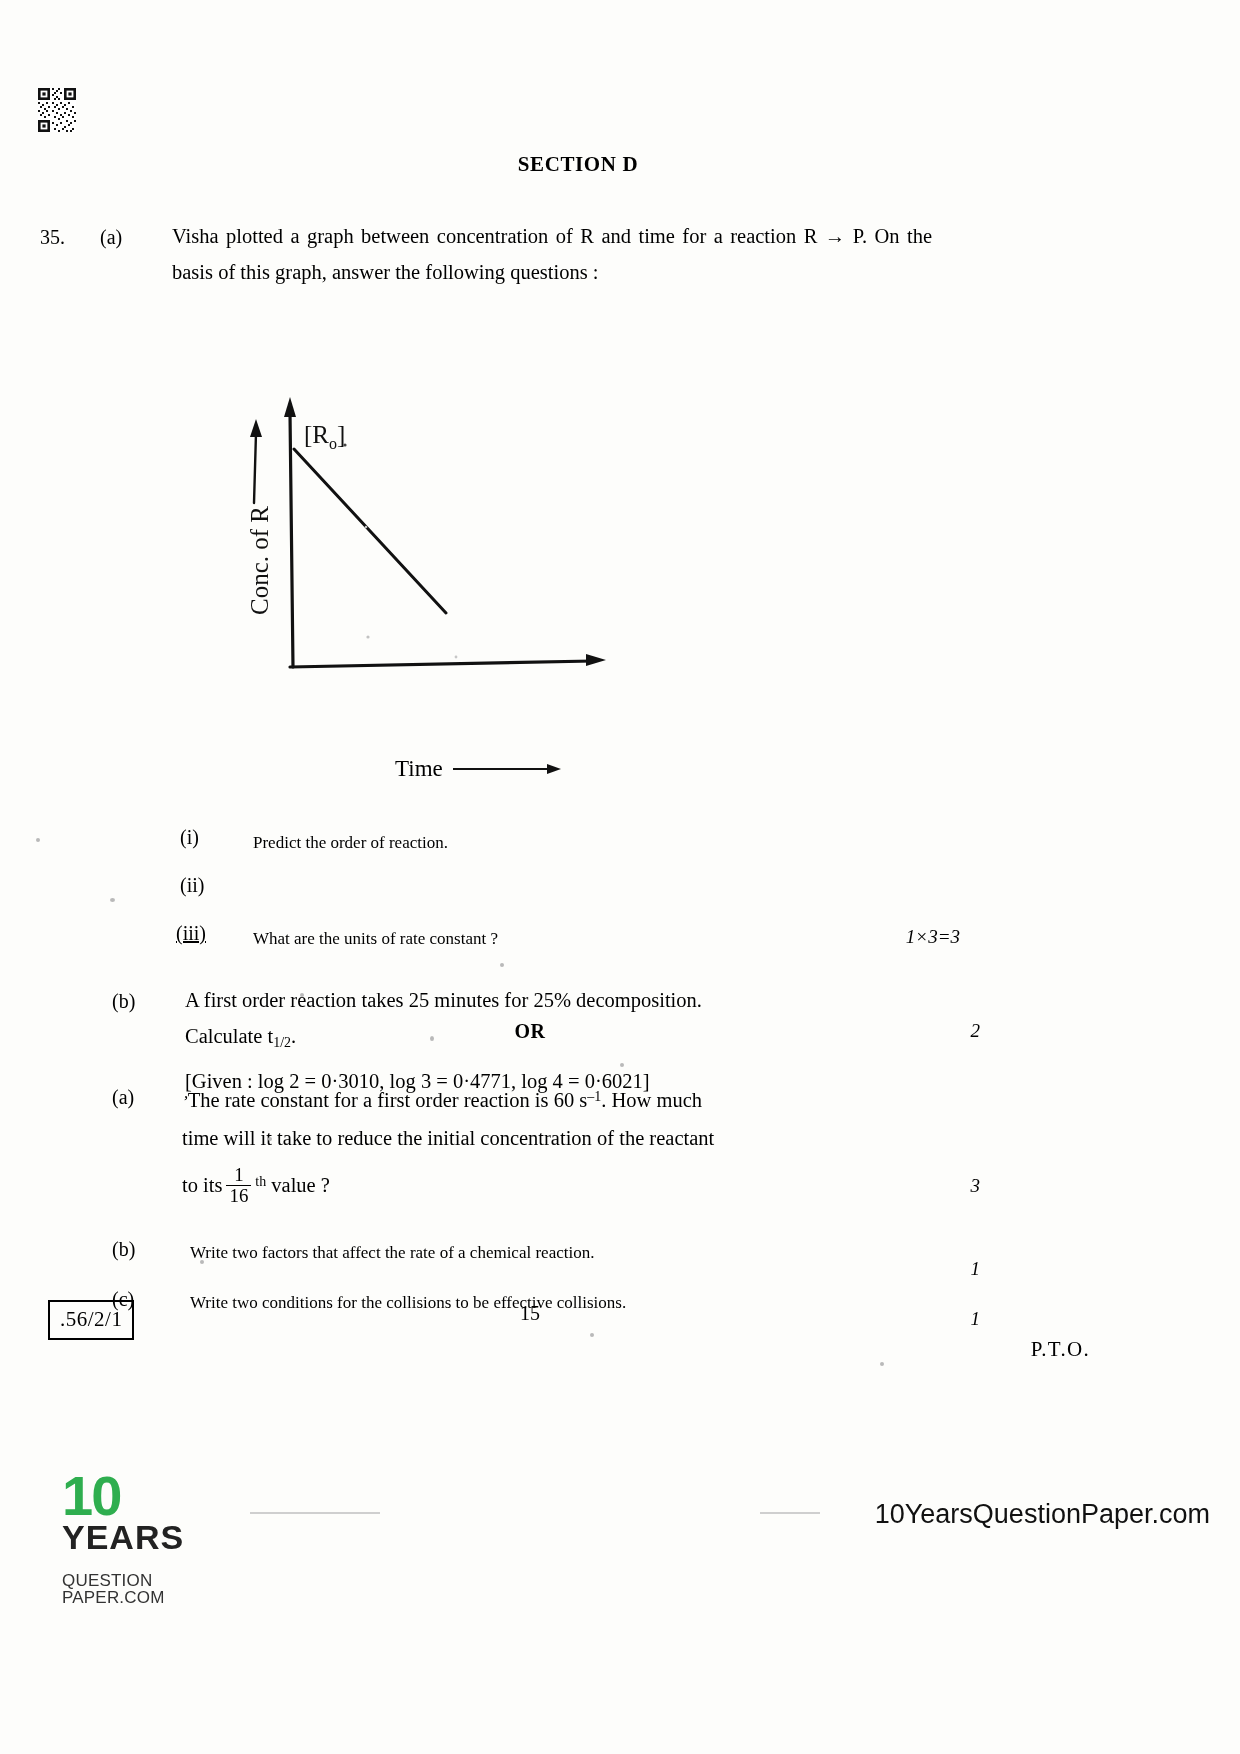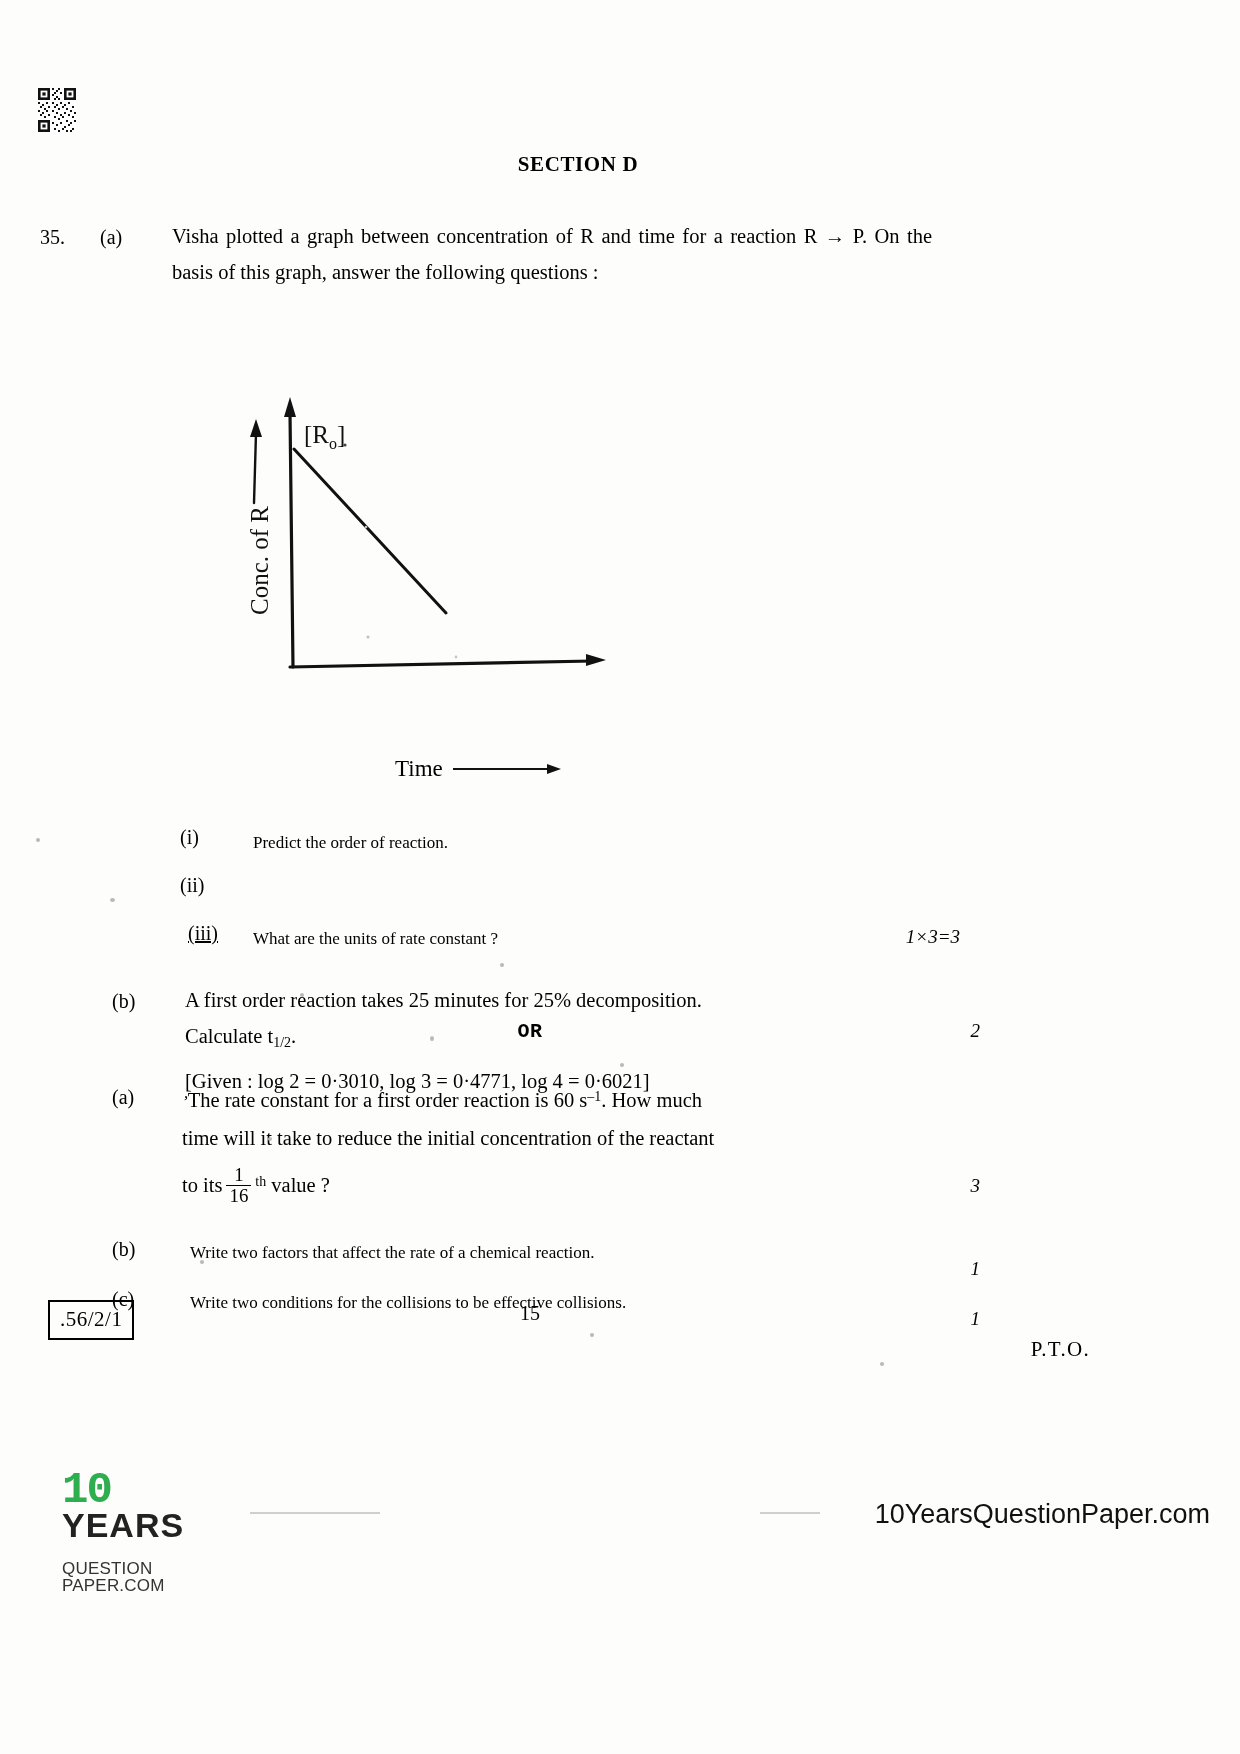--- a/index.html
+++ b/index.html
@@ -42,21 +42,20 @@
 
   .or-heading {
     position: absolute;
     left: 0;
     top: 1020px;
     width: 1060px;
     text-align: center;
     font-weight: bold;
     font-size: 20px;
     letter-spacing: 0.5px;
-    font-family: Liberation Mono, monospace;
   }
 
   
   .qnum {
     position: absolute;
     font-size: 20px;
   }
   .qlabel {
     position: absolute;
     font-size: 20px;
@@ -139,25 +138,24 @@
   .brand-left {
     position: absolute;
     left: 62px;
     top: 1468px;
     width: 190px;
     text-align: left;
     font-family: "Liberation Sans", sans-serif;
     line-height: 1;
   }
   .brand-left .ten {
-    font-size: 44px;
+    font-size: 56px;
     font-weight: bold;
     color: #2fae4f;
     letter-spacing: -2px;
-    font-family: Liberation Mono, monospace;
   }
   .brand-left .years {
     font-size: 34px;
     font-weight: bold;
     color: #222;
     letter-spacing: 1px;
     margin-top: -4px;
   }
   .brand-left .qp {
     font-size: 17px;
@@ -321,21 +319,21 @@
       <line x1="0" y1="7" x2="96" y2="7" stroke="#111" stroke-width="2.2"></line>
       <polygon points="108,7 94,2 94,12" fill="#111"></polygon>
     </svg>
   </div>
 
   <div class="sub-label" style="left:180px; top:826px;">(i)</div>
   <div class="sub-body" style="left:253px; top:826px;">Predict the order of reaction.</div>
 
   <div class="sub-label" style="left:180px; top:874px;">(ii)</div>
 
-  <div class="sub-label" style="left:188px; top:922px;text-decoration:underline;">(iii)</div>
+  <div class="sub-label" style="left:176px; top:922px;text-decoration:underline;">(iii)</div>
   <div class="sub-body" style="left:253px; top:922px;">What are the units of rate constant ?</div>
 
   <div class="marks" style="left:800px; top:926px; width:160px;">1×3=3</div>
 
   <div class="qlabel" style="left:112px; top:990px;">(b)</div>
 
   <div style="position:absolute; left:185px; top:982px; width:760px; font-size:20.5px; line-height:36px;">
     <div>A first order reaction takes 25 minutes for 25% decomposition.</div>
     <div>
       <span>Calculate t</span><span class="sub">1/2</span><span>.</span>

